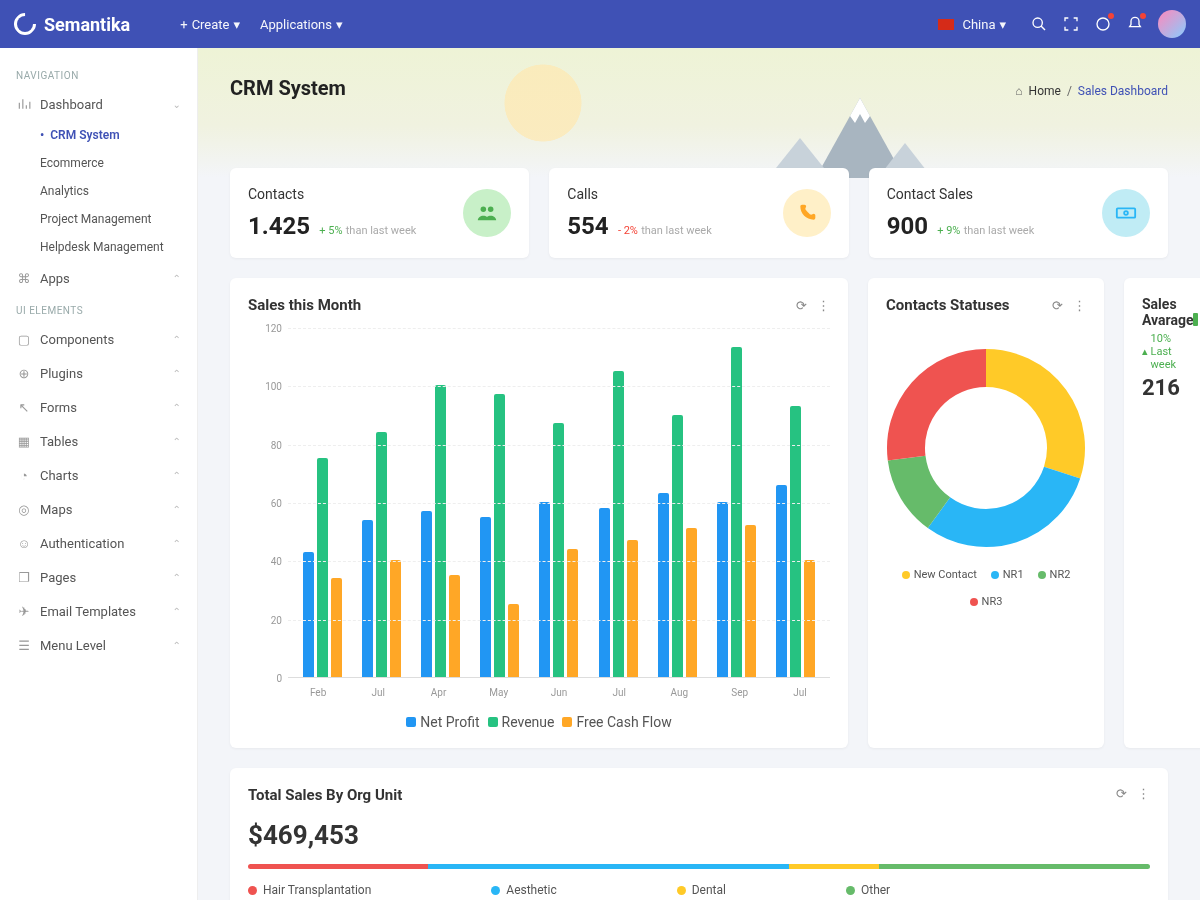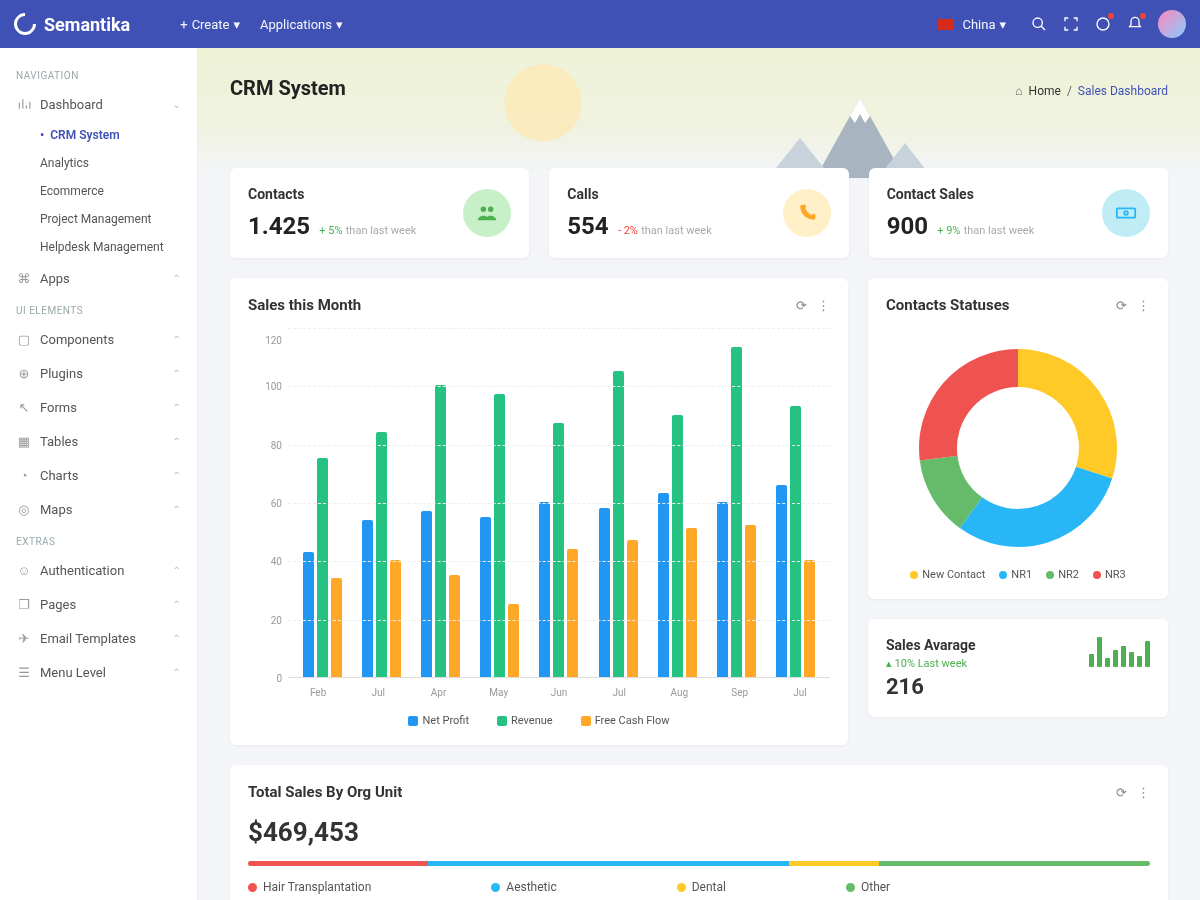--- a/index.html
+++ b/index.html
@@ -26,21 +26,21 @@
 .hero{height:130px;background:linear-gradient(180deg,#eef3d6 0%,#f0f2e0 60%,#f3f5f9 100%);position:relative;padding:28px 32px 0;overflow:hidden}
 .hero h1{font-size:20px;font-weight:700;color:#222}
 .crumbs{position:absolute;right:32px;top:36px;font-size:12px;color:#666;display:flex;align-items:center;gap:6px}
 .crumbs a{color:#333;text-decoration:none}
 .crumbs .last{color:#3f51b5}
 .sun{position:absolute;width:90px;height:90px;background:radial-gradient(circle,#ffe8b0 0%,#ffe8b0 60%,transparent 61%);border-radius:50%;top:10px;left:300px;opacity:.7}
 .mtn{position:absolute;bottom:-10px;right:260px}
 .cards{display:flex;gap:20px;padding:0 32px;margin-top:-10px;position:relative}
 .card{background:#fff;border-radius:6px;box-shadow:0 1px 3px rgba(0,0,0,.05);padding:18px;flex:1}
 .stat-card{display:flex;justify-content:space-between;align-items:center}
-.stat-card .lbl{font-size:14px;font-weight:700;color:#333;margin-bottom:10px}
+.stat-card .lbl{font-size:14px;font-weight:400;color:#333;margin-bottom:10px}
 .stat-card .val{font-size:24px;font-weight:700;color:#222;display:inline-block;margin-right:6px}
 .stat-card .delta{font-size:11px}
 .delta.up{color:#4caf50}
 .delta.down{color:#f44336}
 .stat-card .suffix{font-size:11px;color:#aaa}
 .stat-ico{width:48px;height:48px;border-radius:50%;display:flex;align-items:center;justify-content:center;font-size:20px}
 .grid{display:grid;grid-template-columns:1fr 300px;gap:20px;padding:20px 32px}
 .panel{background:#fff;border-radius:6px;box-shadow:0 1px 3px rgba(0,0,0,.05);padding:18px}
 .panel-head{display:flex;align-items:center;margin-bottom:14px}
 .panel-head h3{font-size:15px;font-weight:700;flex:1}
@@ -48,35 +48,35 @@
 .chart-wrap{position:relative;height:380px}
 .y-axis{position:absolute;left:0;top:0;bottom:30px;width:40px}
 .y-tick{position:absolute;right:6px;font-size:10px;color:#999;transform:translateY(-50%)}
 .plot{position:absolute;left:40px;right:0;top:0;bottom:30px;border-bottom:1px solid #ddd}
 .grid-line{position:absolute;left:0;right:0;border-top:1px dashed #eee}
 .groups{display:flex;height:100%;align-items:flex-end;justify-content:space-around;padding:0 5px}
 .grp{display:flex;align-items:flex-end;gap:3px;flex:1;justify-content:center}
 .bar{width:11px;border-radius:2px 2px 0 0}
 .x-axis{position:absolute;left:40px;right:0;bottom:10px;display:flex;justify-content:space-around}
 .x-tick{font-size:10px;color:#999;flex:1;text-align:center}
-.legend{display:flex;justify-content:center;gap:28px;margin-top:6px;font-size:11px;color:#555}
+.legend{display:flex;justify-content:center;gap:8px;margin-top:6px;font-size:14px;color:#555}
 .lg{display:flex;align-items:center;gap:4px}
 .sw{width:10px;height:10px;border-radius:2px}
 .donut-wrap{display:flex;justify-content:center;padding:20px 0}
 .donut-legend{display:flex;justify-content:center;gap:14px;font-size:11px;color:#555;flex-wrap:wrap}
 .dl{display:flex;align-items:center;gap:4px}
 .dc{width:8px;height:8px;border-radius:50%}
 .sales-avg{display:flex;justify-content:space-between;align-items:flex-start}
 .sales-avg-left h4{font-size:14px;font-weight:700;margin-bottom:4px}
 .sales-avg-left .pct{font-size:11px;color:#4caf50;margin-bottom:4px;display:flex;align-items:center;gap:3px}
 .sales-avg-left .big{font-size:22px;font-weight:700}
 .mini-bars{display:flex;align-items:flex-end;gap:3px;height:30px}
 .mb{width:5px;background:#4caf50;border-radius:1px}
 .wide-panel{margin:0 32px 24px;background:#fff;border-radius:6px;box-shadow:0 1px 3px rgba(0,0,0,.05);padding:18px}
-.total-head{display:flex;align-items:center;margin-bottom:16px}
+.total-head{display:flex;align-items:flex-start;margin-bottom:16px}
 .total-head h3{font-size:15px;font-weight:700;flex:1}
 .total-val{font-size:26px;font-weight:700;margin-bottom:14px}
 .prog{display:flex;height:5px;border-radius:3px;overflow:hidden;margin-bottom:14px}
 .seg{height:100%}
 .org-legend{display:flex;gap:120px;font-size:12px;color:#555}
 .ol{display:flex;align-items:center;gap:6px}
 .oc{width:9px;height:9px;border-radius:50%}
 svg{display:block}
 </style>
 </head>
@@ -135,22 +135,22 @@
     <div class="sb-item">
       <span class="sb-ico">
         <svg width="14" height="14" viewBox="0 0 24 24" fill="none" stroke="currentColor" stroke-width="2">
             <path d="M4 20V10M10 20V4M16 20V14M22 20V8"></path>
           </svg>
       </span>
       <span>Dashboard</span>
       <span class="chev">⌄</span>
     </div>
     <div class="sb-sub active">CRM System</div>
+    <div class="sb-sub">Ecommerce</div>
     <div class="sb-sub">Analytics</div>
-    <div class="sb-sub">Ecommerce</div>
     <div class="sb-sub">Project Management</div>
     <div class="sb-sub">Helpdesk Management</div>
     <div class="sb-item">
         <span class="sb-ico">⌘</span>
         <span>Apps</span>
         <span class="chev">⌃</span>
       </div>
 
     <div class="sb-heading">UI ELEMENTS</div>
     <div class="sb-item">
@@ -177,21 +177,20 @@
         <span class="sb-ico">◔</span>
         <span>Charts</span>
         <span class="chev">⌃</span>
       </div>
     <div class="sb-item">
         <span class="sb-ico">◎</span>
         <span>Maps</span>
         <span class="chev">⌃</span>
       </div>
 
-    <div class="sb-heading">EXTRAS</div>
     <div class="sb-item">
         <span class="sb-ico">☺</span>
         <span>Authentication</span>
         <span class="chev">⌃</span>
       </div>
     <div class="sb-item">
         <span class="sb-ico">❐</span>
         <span>Pages</span>
         <span class="chev">⌃</span>
       </div>
@@ -278,21 +277,21 @@
           <span class="panel-act">⋮</span>
         </div>
         <div class="chart-wrap">
           <div class="y-axis" id="y-axis">
               <div class="y-tick" style="top: 350px;">0</div>
               <div class="y-tick" style="top: 291.667px;">20</div>
               <div class="y-tick" style="top: 233.333px;">40</div>
               <div class="y-tick" style="top: 175px;">60</div>
               <div class="y-tick" style="top: 116.667px;">80</div>
               <div class="y-tick" style="top: 58.3333px;">100</div>
-              <div class="y-tick" style="top: 12px;">120</div>
+              <div class="y-tick" style="top: 0px;">120</div>
             </div>
           <div class="plot" id="plot">
             <div class="groups" id="groups">
                 <div class="grp">
                   <div class="bar" style="background: rgb(33, 150, 243); height: 125.417px;"></div>
                   <div class="bar" style="background: rgb(38, 194, 129); height: 218.75px;"></div>
                   <div class="bar" style="background: rgb(255, 167, 38); height: 99.1667px;"></div>
                 </div>
                 <div class="grp">
                   <div class="bar" style="background: rgb(33, 150, 243); height: 157.5px;"></div>
@@ -354,21 +353,21 @@
               <div class="x-tick">Jul</div>
             </div>
         </div>
         <div class="legend" id="bar-legend">
             <div class="lg"><span class="sw" style="background:#2196f3"></span>Net Profit</div>
             <div class="lg"><span class="sw" style="background:#26c281"></span>Revenue</div>
             <div class="lg"><span class="sw" style="background:#ffa726"></span>Free Cash Flow</div>
           </div>
       </div>
 
-      <div style="display:flex;flex-direction:column;gap:20px">
+      <div style="display:flex;flex-direction:row;gap:20px">
         <div class="panel">
           <div class="panel-head">
             <h3>Contacts Statuses</h3>
             <span class="panel-act">⟳</span>
             <span class="panel-act">⋮</span>
           </div>
           <div class="donut-wrap">
             <svg id="donut" width="200" height="200" viewBox="0 0 200 200">
                 <path d="M 100 20 A 80 80 0 0 1 176.0845213036123 124.7213595499958" stroke="#ffca28" stroke-width="38" fill="none"></path>
                 <path d="M 176.0845213036123 124.7213595499958 A 80 80 0 0 1 52.97717981660216 164.72135954999578" stroke="#29b6f6" stroke-width="38" fill="none"></path>

